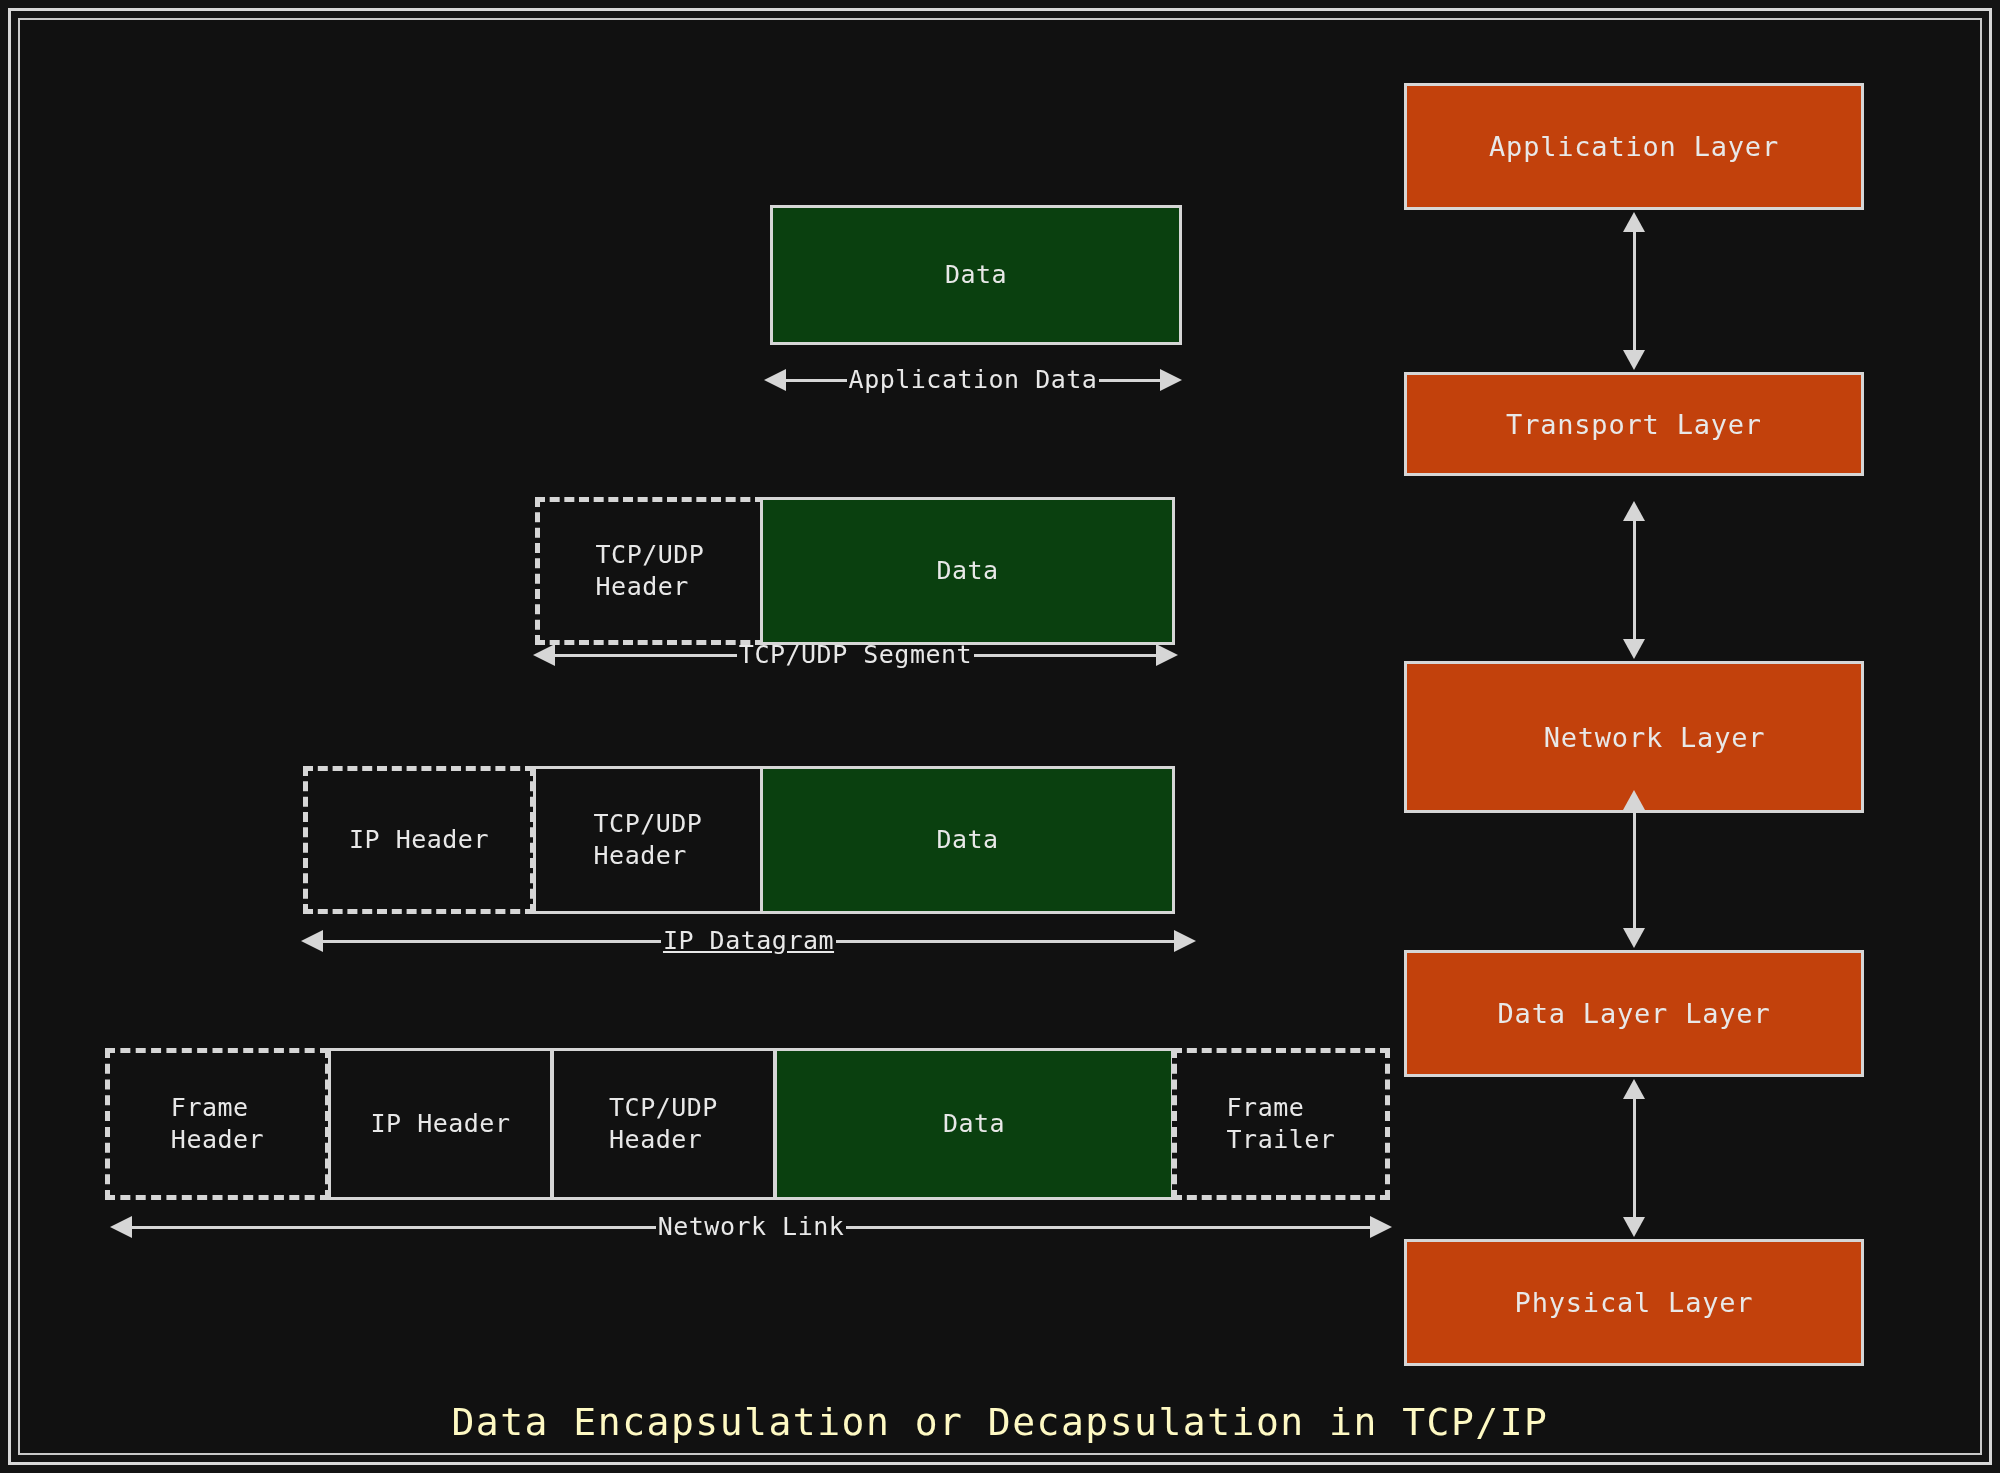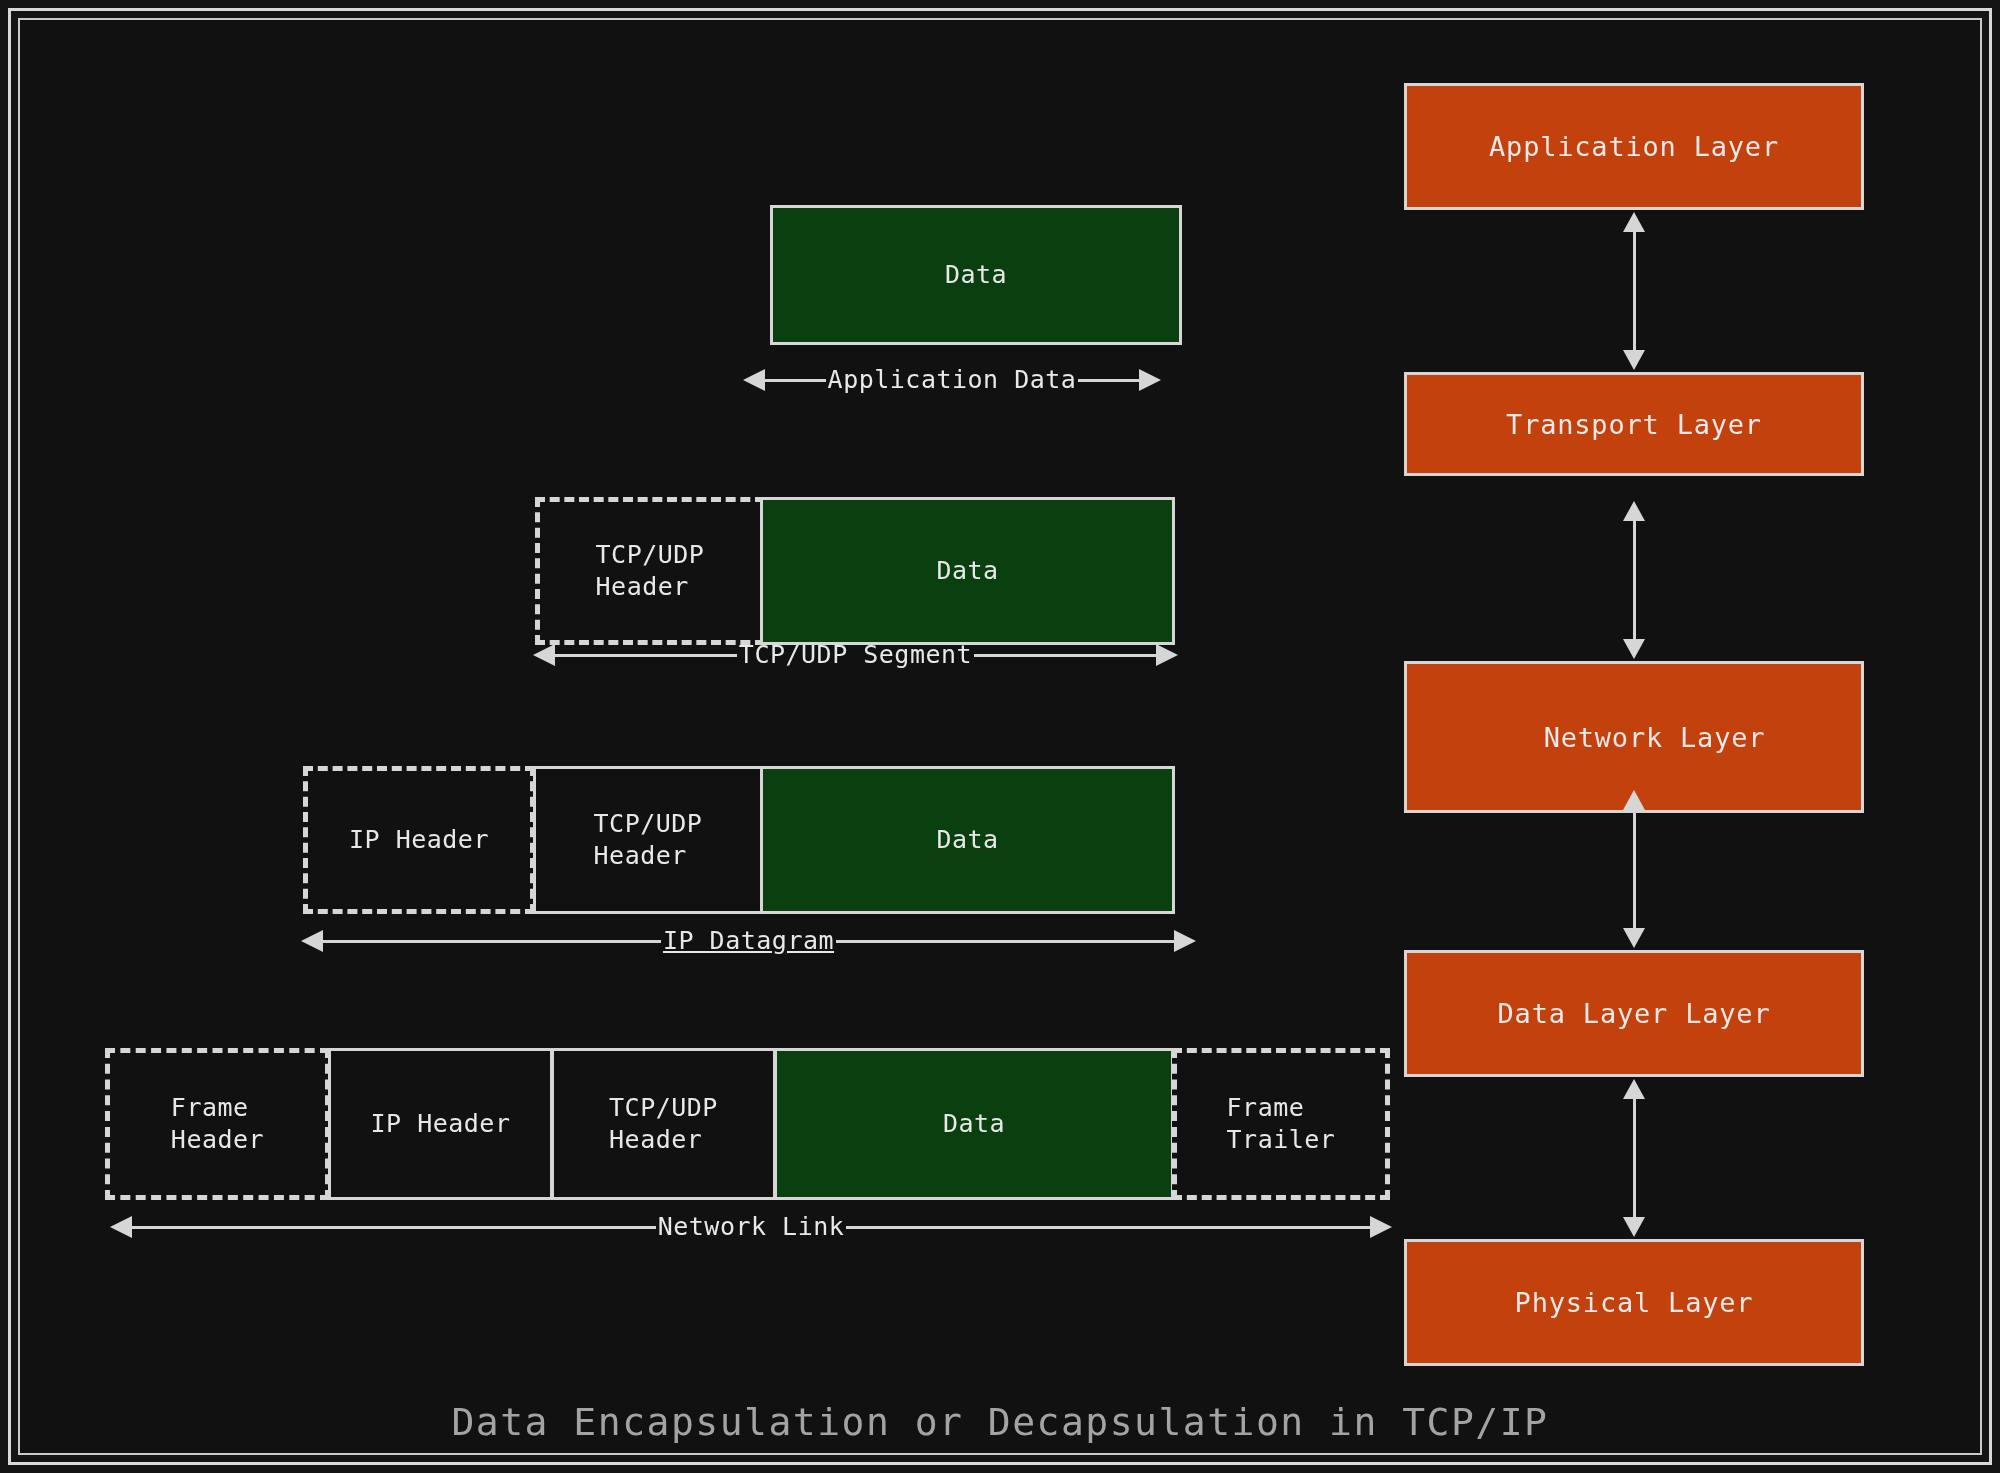--- a/index.html
+++ b/index.html
@@ -100,36 +100,36 @@
     border-right:11px solid transparent;
     border-top:20px solid #d6d6d6;
   }
   .vlink .stem{width:3px;flex:1 1 auto;background:#d6d6d6;}
 
   
   .caption{
     position:absolute;
     left:0;width:2000px;
     text-align:center;
-    color:#a3a3a3;
+    color:#fef9c3;
     font-size:38px;
     letter-spacing:1.5px;
   }
 </style>
 </head>
 <body>
 
 <div id="canvas">
 
   <div class="frame-outer"></div>
   <div class="frame-inner"></div>
 
   <div class="cell green" style="left:770px;top:205px;width:412px;height:140px;">Data</div>
 
-  <div class="span" style="left:743px;top:363px;width:418px;">
+  <div class="span" style="left:764px;top:363px;width:418px;">
     <span class="ah left"></span>
     <span class="bar"></span>
     <span class="lbl">Application Data</span>
     <span class="bar"></span>
     <span class="ah right"></span>
   </div>
 
   <div class="cell dashed" style="left:535px;top:497px;width:230px;height:148px;">TCP/UDP
 Header</div>
   <div class="cell green" style="left:760px;top:497px;width:415px;height:148px;">Data</div>

